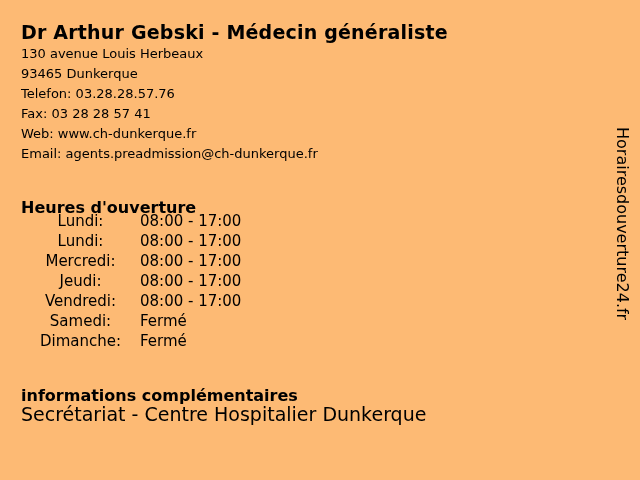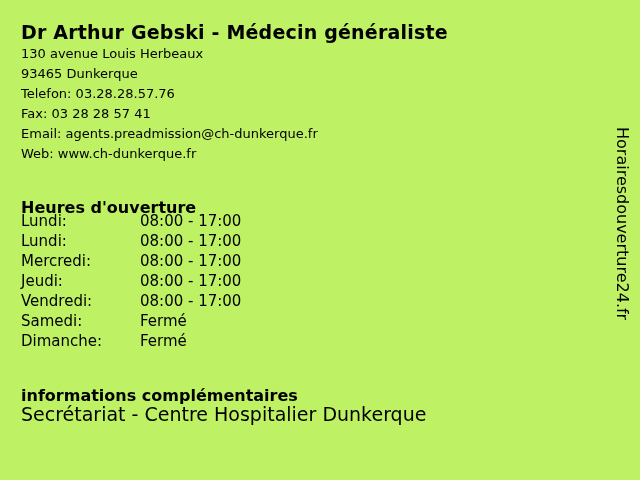--- a/index.html
+++ b/index.html
@@ -1,20 +1,20 @@
 <!DOCTYPE html>
 <html><head>
   <meta charset="utf-8">
   <style>
     html, body { margin: 0; padding: 0; background: #ffffff; }
     .page {
       position: relative;
       width: 640px;
       height: 480px;
-      background: #bef264;
+      background: #fdba74;
       color: #000000;
       font-family: "DejaVu Sans", "Liberation Sans", sans-serif;
       overflow: hidden;
     }
     .title {
       position: absolute;
       left: 21px;
       top: 8px;
       font-size: 19px;
       font-weight: bold;
@@ -38,21 +38,21 @@
       white-space: nowrap;
     }
     .hours {
       position: absolute;
       left: 21px;
       top: 211px;
       font-size: 15px;
       line-height: 20px;
     }
     .hours-row { display: flex; }
-    .hours-day { width: 119px; }
+    .hours-day { width: 119px; text-align: center; }
     .hours-time { white-space: nowrap; }
     .info-heading {
       position: absolute;
       left: 21px;
       top: 373px;
       font-size: 16px;
       font-weight: bold;
       white-space: nowrap;
     }
     .info-text {
@@ -77,22 +77,22 @@
 
 <div class="page">
 
   <h1 class="title">Dr Arthur Gebski - Médecin généraliste</h1>
 
   <div class="contact">
     <div class="contact-line">130 avenue Louis Herbeaux</div>
     <div class="contact-line">93465 Dunkerque</div>
     <div class="contact-line">Telefon: 03.28.28.57.76</div>
     <div class="contact-line">Fax: 03 28 28 57 41</div>
+    <div class="contact-line">Web: www.ch-dunkerque.fr</div>
     <div class="contact-line">Email: agents.preadmission@ch-dunkerque.fr</div>
-    <div class="contact-line">Web: www.ch-dunkerque.fr</div>
   </div>
 
   <h2 class="hours-heading">Heures d'ouverture</h2>
 
   <div class="hours">
     <div class="hours-row">
       <span class="hours-day">Lundi:</span>
       <span class="hours-time">08:00 - 17:00</span>
     </div>
     <div class="hours-row">

